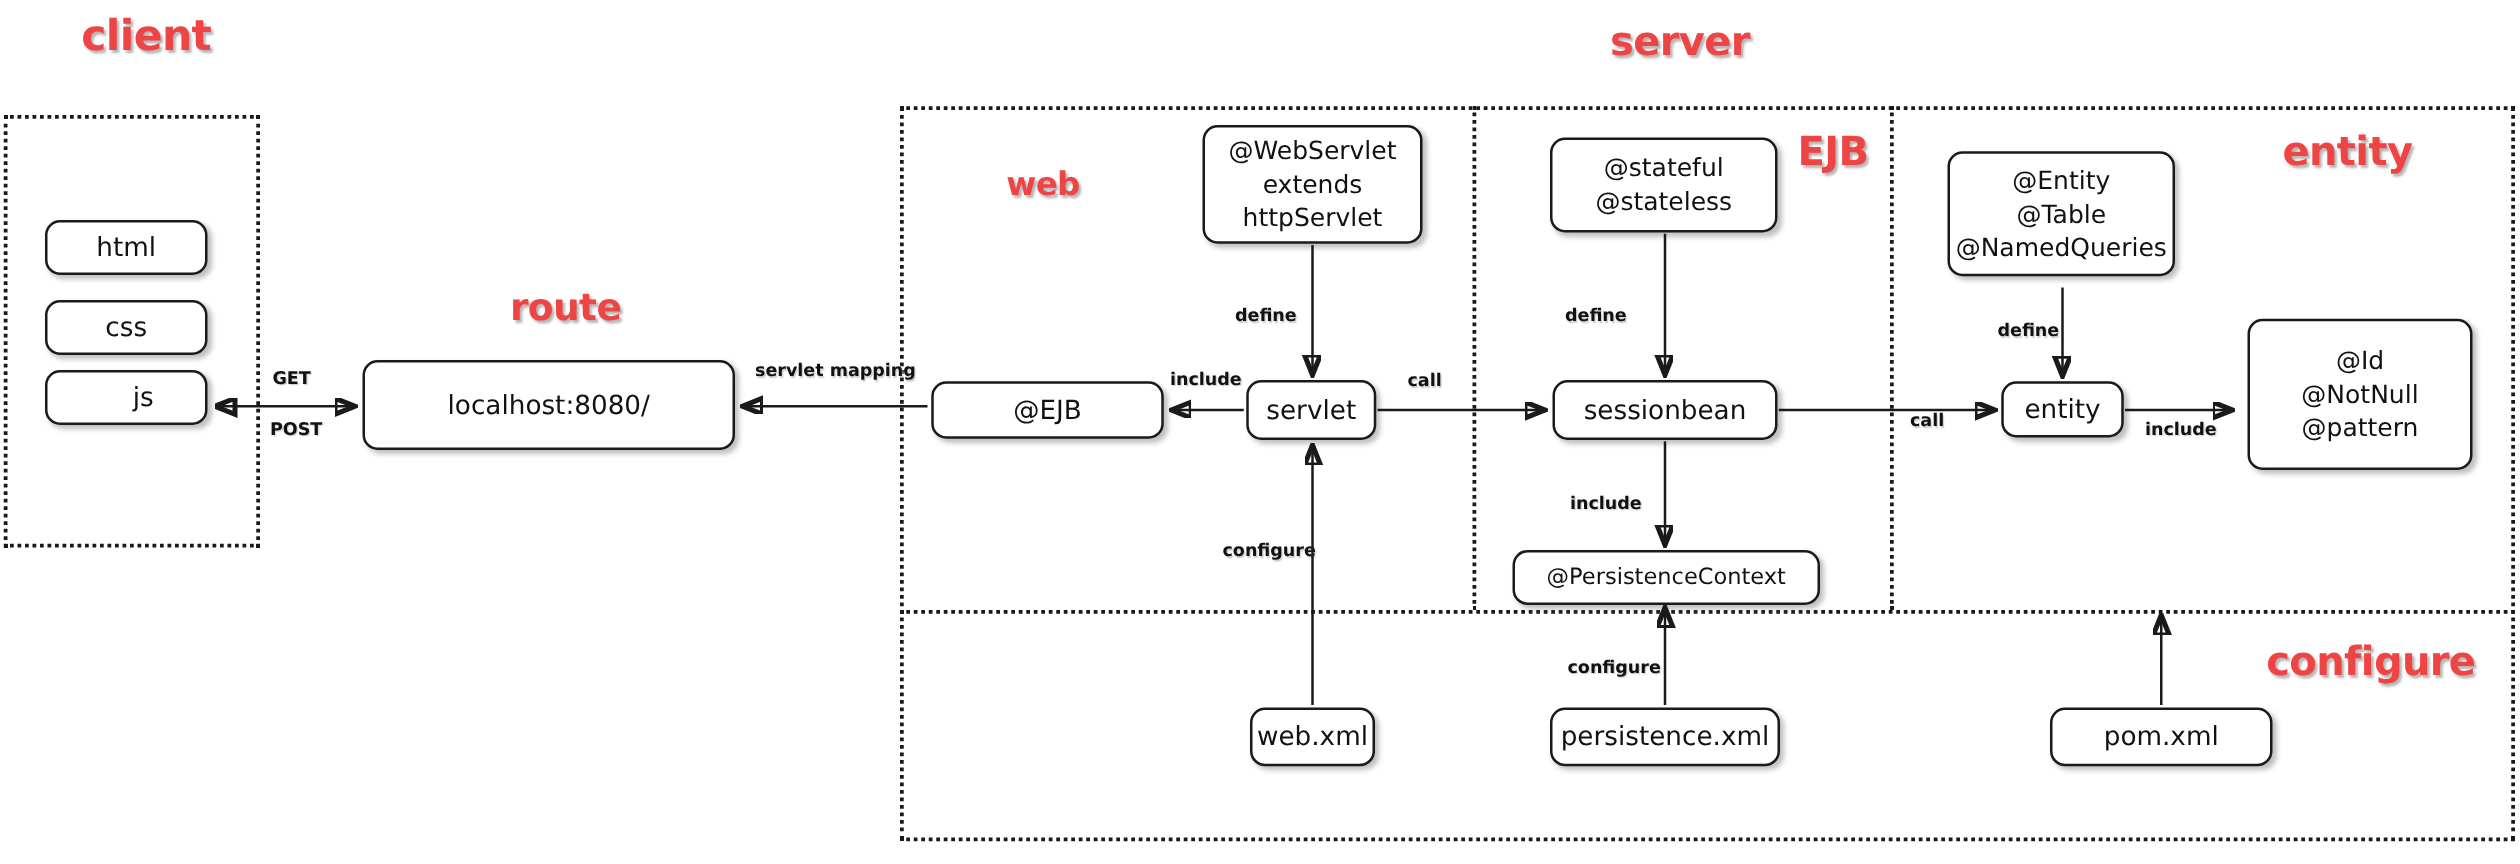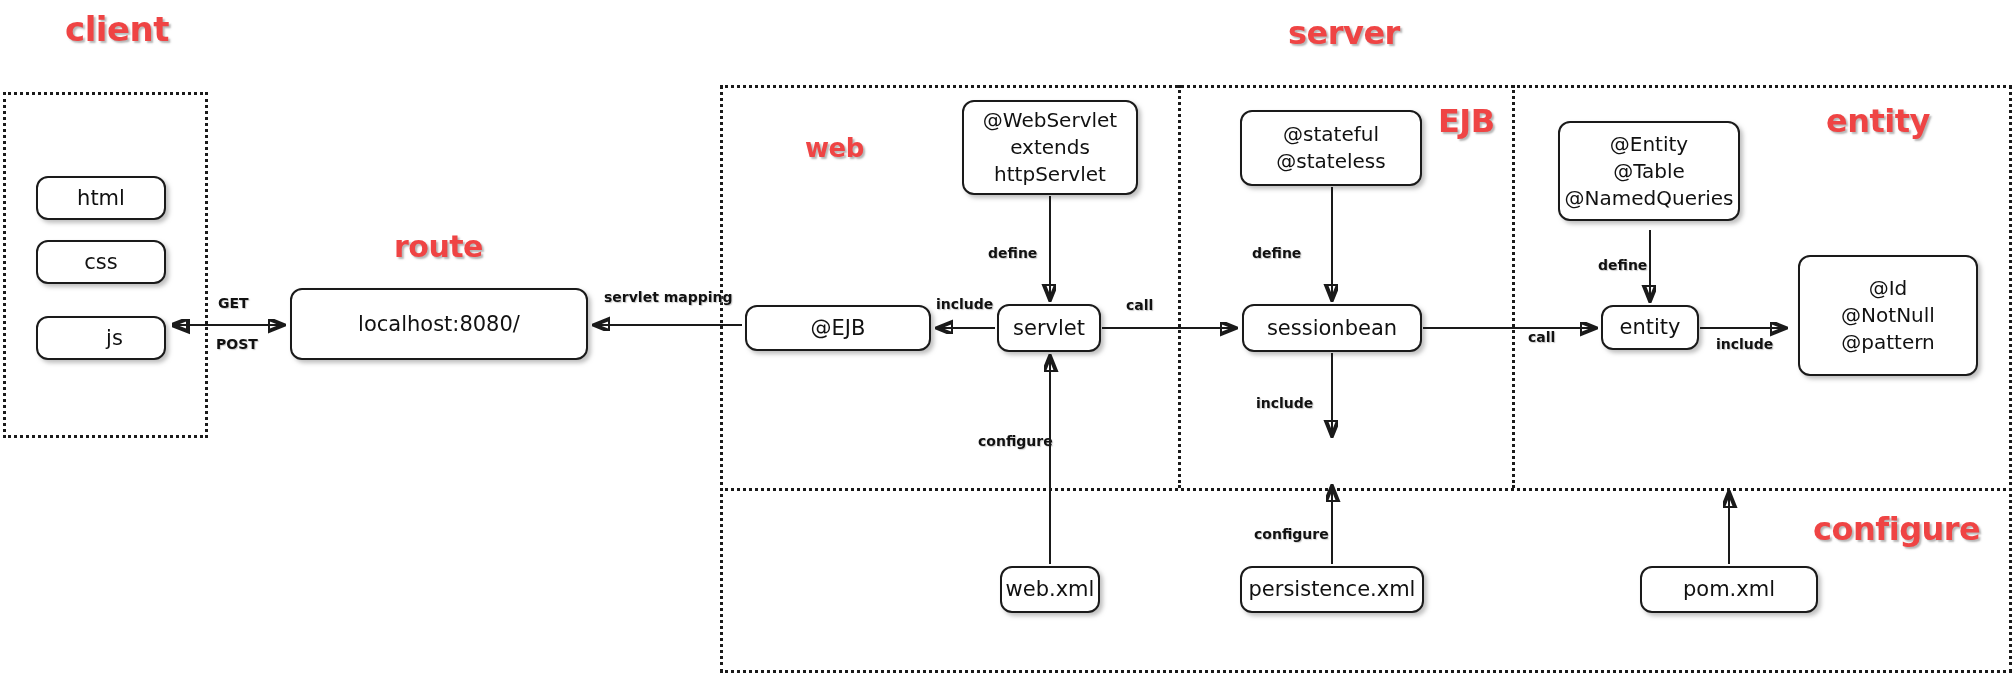--- a/index.html
+++ b/index.html
@@ -117,31 +117,31 @@
   <div class="region-label" style="left:1288px; top:17px; font-size:32px;">server</div>
 
   <div class="region-label" style="left:805px; top:135px; font-size:26px;">web</div>
 
   <div class="region-label" style="left:1438px; top:105px; font-size:32px;">EJB</div>
 
   <div class="region-label" style="left:1826px; top:105px; font-size:32px;">entity</div>
 
   <div class="region-label" style="left:1813px; top:513px; font-size:32px;">configure</div>
 
-  <div class="region-label" style="left:394px; top:232px; font-size:30px;">route</div>
+  <div class="region-label" style="left:408px; top:232px; font-size:30px;">route</div>
 
   <div class="node single" style="left:36px; top:176px; width:130px; height:44px;">
     <span class="line">html</span>
   </div>
 
   <div class="node single" style="left:36px; top:240px; width:130px; height:44px;">
     <span class="line">css</span>
   </div>
 
-  <div class="node single" style="left:36px; top:316px; width:130px; height:44px;padding-left:27px;">
+  <div class="node single" style="left:36px; top:296px; width:130px; height:44px;padding-left:27px;">
     <span class="line">js</span>
   </div>
 
   <div class="node single" style="left:290px; top:288px; width:298px; height:72px;">
     <span class="line">localhost:8080/</span>
   </div>
 
   <div class="node multi" style="left:962px; top:100px; width:176px; height:95px;">
     <span class="line">@WebServlet</span>
     <span class="line">extends</span>
@@ -158,20 +158,23 @@
 
   <div class="node multi" style="left:1240px; top:110px; width:182px; height:76px;">
     <span class="line">@stateful</span>
     <span class="line">@stateless</span>
   </div>
 
   <div class="node single" style="left:1242px; top:304px; width:180px; height:48px;">
     <span class="line">sessionbean</span>
   </div>
 
+  <div class="node small" style="left:1210px; top:440px; width:246px; height:44px;">
+    <span class="line">@PersistenceContext</span>
+  </div>
 
   <div class="node multi" style="left:1558px; top:105px; width:182px; height:100px;margin-top:16px;">
     <span class="line">@Entity</span>
     <span class="line">@Table</span>
     <span class="line">@NamedQueries</span>
   </div>
 
   <div class="node single" style="left:1601px; top:305px; width:98px; height:45px;">
     <span class="line">entity</span>
   </div>

